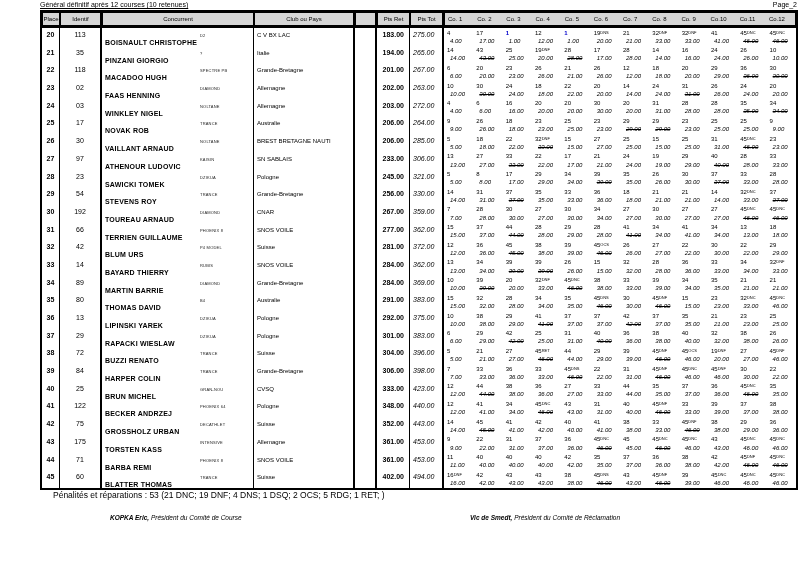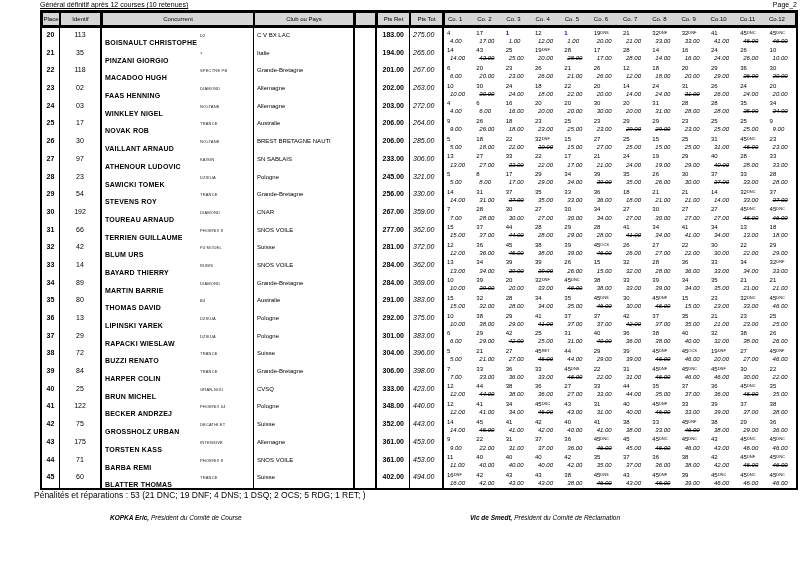--- a/index.html
+++ b/index.html
@@ -29,21 +29,21 @@
   .nm.u{text-decoration:underline;}
   .boat{position:absolute;left:98px;top:5px;font-size:4px;color:#222;letter-spacing:.2px;}
   .club{font-size:6px;padding:4px 0 0 3px;}
   .ptsret{font-weight:bold;font-size:7px;text-align:right;padding:3px 5px 0 0;}
   .ptstot{font-style:italic;font-size:7px;padding:3px 0 0 3px;}
   .race{width:29.33px;box-sizing:border-box;}
   .rp{font-size:6px;height:8.2px;padding:1.5px 0 0 3px;line-height:7px;}
   .rv{font-size:6px;font-style:italic;padding-left:6px;line-height:7px;}
   .code{font-size:4px;position:relative;top:-1px;letter-spacing:0;}
   .struck{text-decoration:line-through;}
-  .penalties{position:absolute;left:34px;top:490px;font-size:8.5px;}
+  .penalties{position:absolute;left:53px;top:490px;font-size:8.5px;}
   .sig{position:absolute;top:514px;font-size:6.5px;font-style:italic;white-space:nowrap;}
   .sig b{font-style:italic;}
   .sig-left{left:110px;}
   .sig-right{left:470px;}
 </style>
 </head>
 <body>
 
 <div class="title">Général définitif après 12 courses (10 retenues)</div>
 <div class="page-label">Page_2</div>

